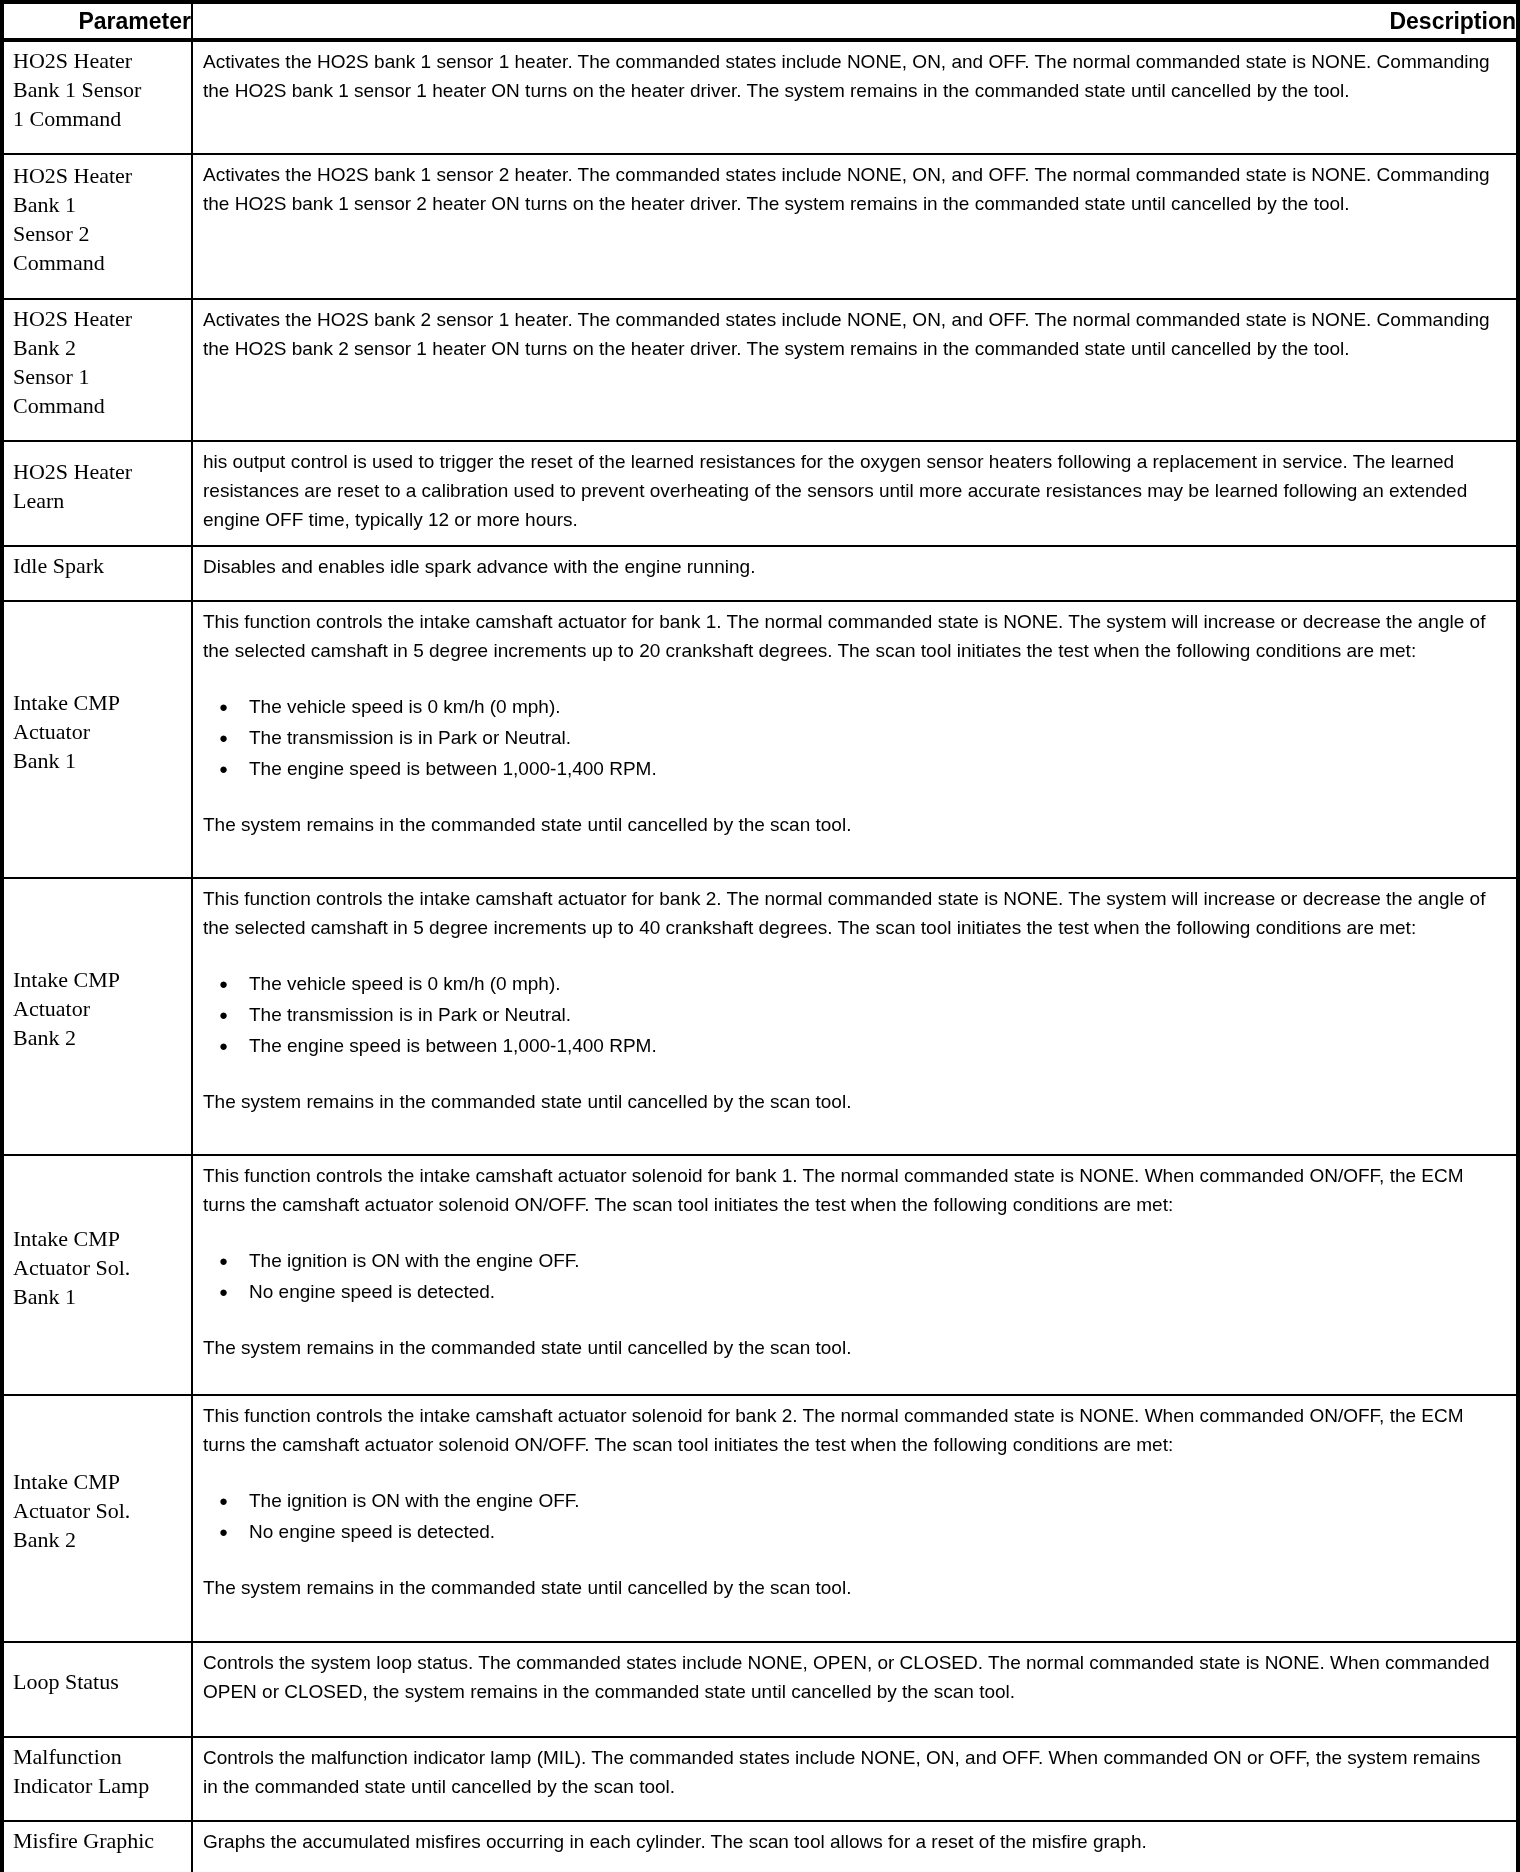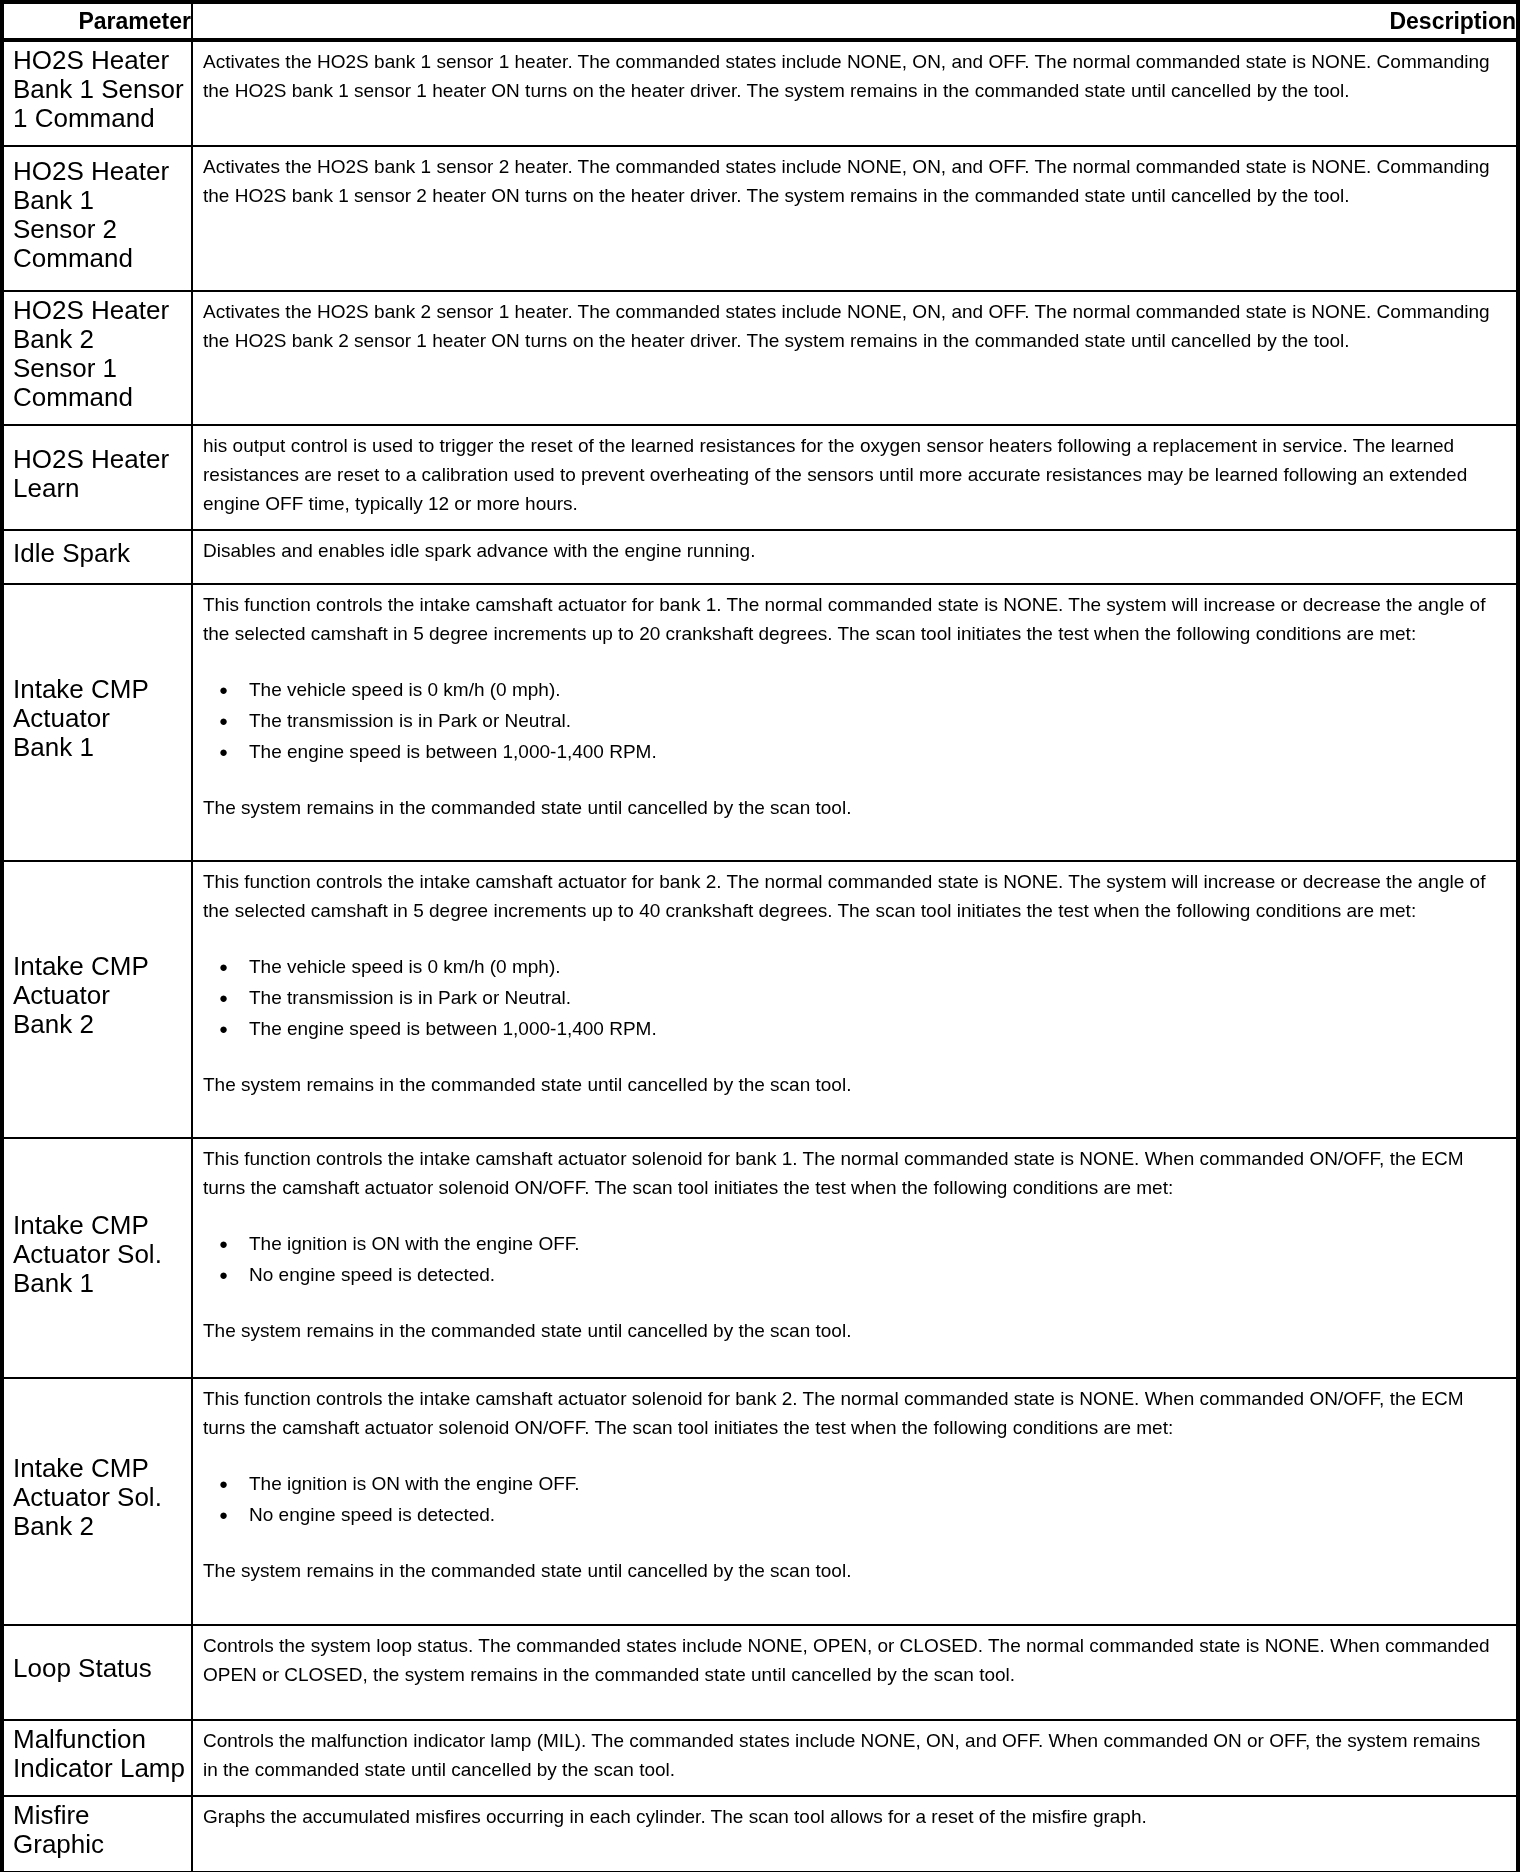--- a/index.html
+++ b/index.html
@@ -29,25 +29,26 @@
     height: 38px;
     border-bottom-width: 4px;
     font-size: 23px;
     font-weight: bold;
     text-align: right;
     vertical-align: middle;
     padding: 2px 0;
   }
   td.param {
     vertical-align: middle;
-    padding: 4px 6px 12px 9px;
-    font-size: 26px;
+    padding: 4px 6px 20px 9px;
+    font-size: 22px;
     line-height: 29px;
     white-space: pre-line;
     overflow: hidden;
+    font-family: Liberation Serif, serif;
   }
   td.desc {
     vertical-align: top;
     padding: 5px 16px 5px 10px;
     font-size: 19px;
     line-height: 29px;
   }
   td.desc p { margin: 0; }
   ul.bullets {
     list-style: none;

